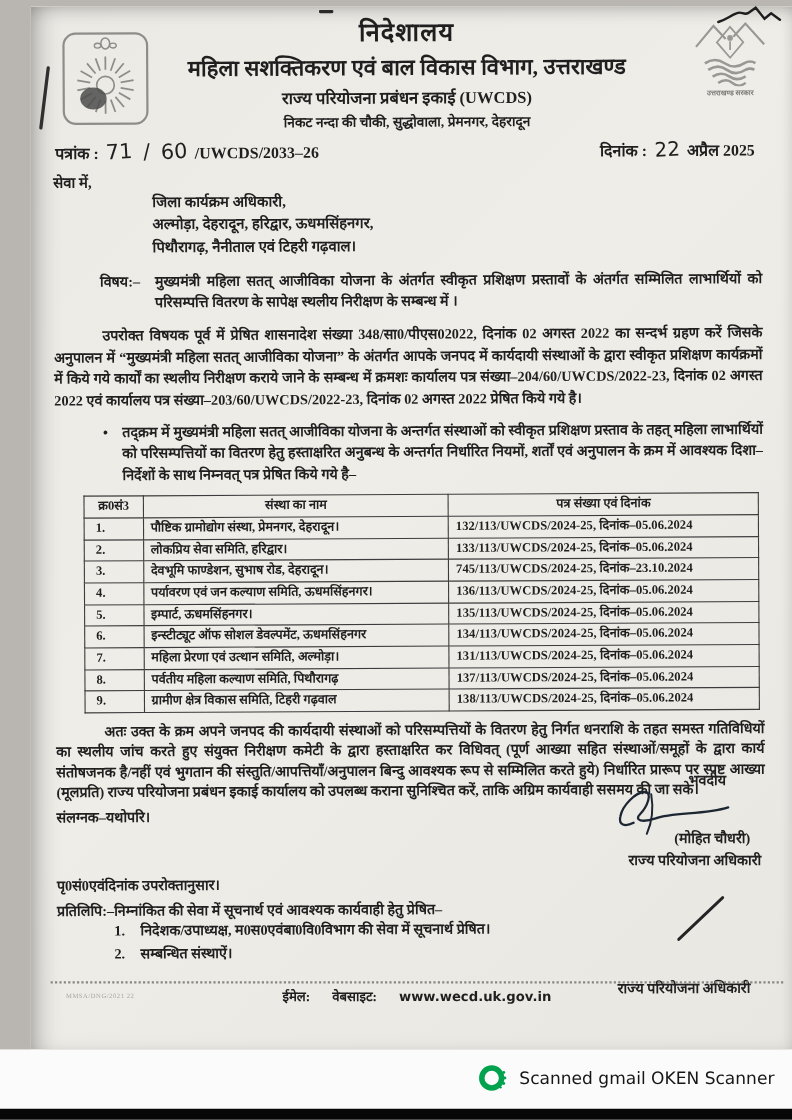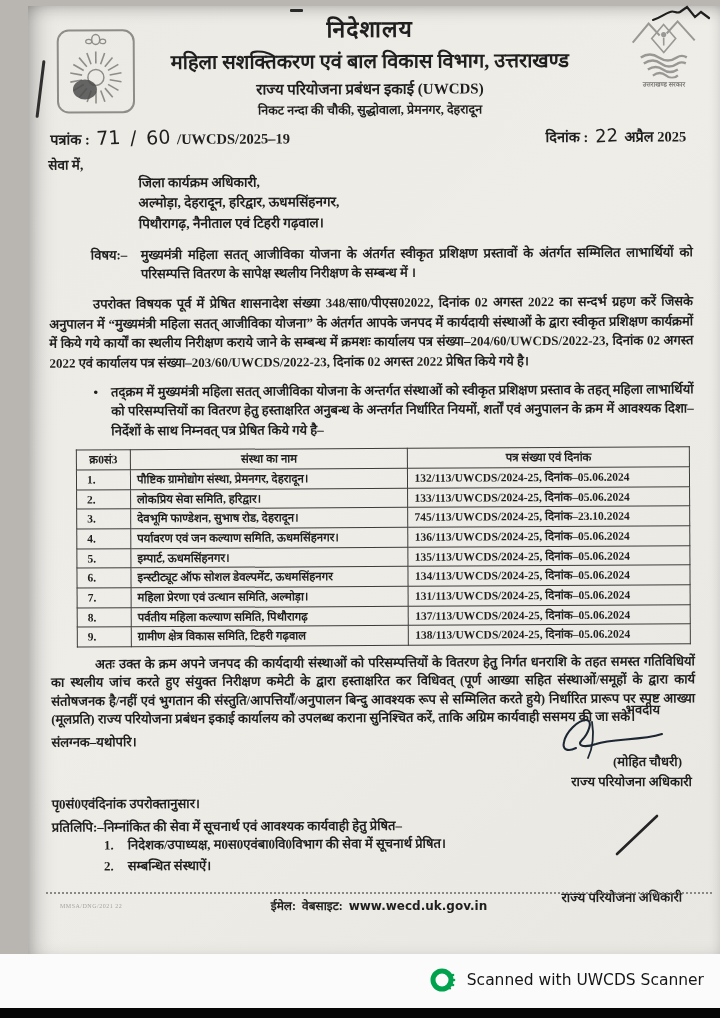--- a/index.html
+++ b/index.html
@@ -68,21 +68,21 @@
   .sig-name{margin-right:12px;}
   .sig-desig{margin-right:2px;margin-top:2px;}
 
   .pn-note{font-size:13px;font-weight:600;margin-top:44px;}
   .copy-label{font-size:13px;font-weight:600;margin-top:5px;}
   .copy-item{display:flex;gap:14px;margin-left:52px;font-size:13px;font-weight:600;line-height:1.6;}
   .slash-mark{position:absolute;right:58px;top:806px;}
   .right-desig{text-align:right;padding-right:14px;margin-top:14px;font-size:13px;font-weight:600;}
 
   .paper-footer{position:absolute;left:18px;right:8px;top:886px;border-top:2px dotted #8a8884;padding-top:3px;}
-  .contact-row{display:flex;justify-content:center;gap:6px;font-size:12px;font-weight:700;align-items:baseline;font-family:"DejaVu Sans","Liberation Sans",sans-serif;}
+  .contact-row{display:flex;justify-content:center;gap:20px;font-size:12px;font-weight:700;align-items:baseline;font-family:"DejaVu Sans","Liberation Sans",sans-serif;}
   .contact-label{font-family:"Liberation Serif",serif;font-weight:600;font-size:12px;}
   .print-code{position:absolute;left:14px;top:9px;font-size:6px;color:#a6a4a0;letter-spacing:.5px;}
 
   .white-strip{position:absolute;left:0;top:954px;width:720px;height:54px;background:#fbfbfb;}
   .scan-badge{position:absolute;right:16px;top:13px;display:flex;align-items:center;gap:11px;}
   .badge-text{font-family:"DejaVu Sans","Liberation Sans",sans-serif;font-size:15.5px;color:#161616;}
   .black-bar{position:absolute;left:0;top:1008px;width:720px;height:10px;background:#070707;}
 
   svg{display:block;}
 </style>
@@ -150,21 +150,21 @@
         <div class="lh-3">राज्य परियोजना प्रबंधन इकाई (UWCDS)</div>
         <div class="lh-4">निकट नन्दा की चौकी, सुद्धोवाला, प्रेमनगर, देहरादून</div>
       </div>
 
       <div class="ref-row">
         <div>
           <span>पत्रांक :</span>
           <span class="hw">71</span>
           <span class="hw">/</span>
           <span class="hw">60</span>
-          <span class="ref-printed">/UWCDS/2025–19</span>
+          <span class="ref-printed">/UWCDS/2033–26</span>
         </div>
         <div>
           <span>दिनांक :</span>
           <span class="hw hw-sm">22</span>
           <span>अप्रैल 2025</span>
         </div>
       </div>
 
       <div class="seva">सेवा में,</div>
       <div class="addr">
@@ -295,17 +295,17 @@
     <div class="scan-badge">
       <span>
         <svg width="26" height="26" viewBox="0 0 26 26">
           <circle cx="12" cy="13" r="9" fill="none" stroke="#00a24d" stroke-width="5"></circle>
           <circle cx="23" cy="8" r="1.3" fill="#00a24d"></circle>
           <circle cx="24" cy="13" r="1.3" fill="#00a24d"></circle>
           <circle cx="23" cy="18" r="1.3" fill="#00a24d"></circle>
           <circle cx="20" cy="21.5" r="1.1" fill="#00a24d"></circle>
         </svg>
       </span>
-      <span class="badge-text">Scanned with UWCDS Scanner</span>
+      <span class="badge-text">Scanned gmail OKEN Scanner</span>
     </div>
   </div>
   <div class="black-bar"></div>
 </div>
 
 </body></html>

